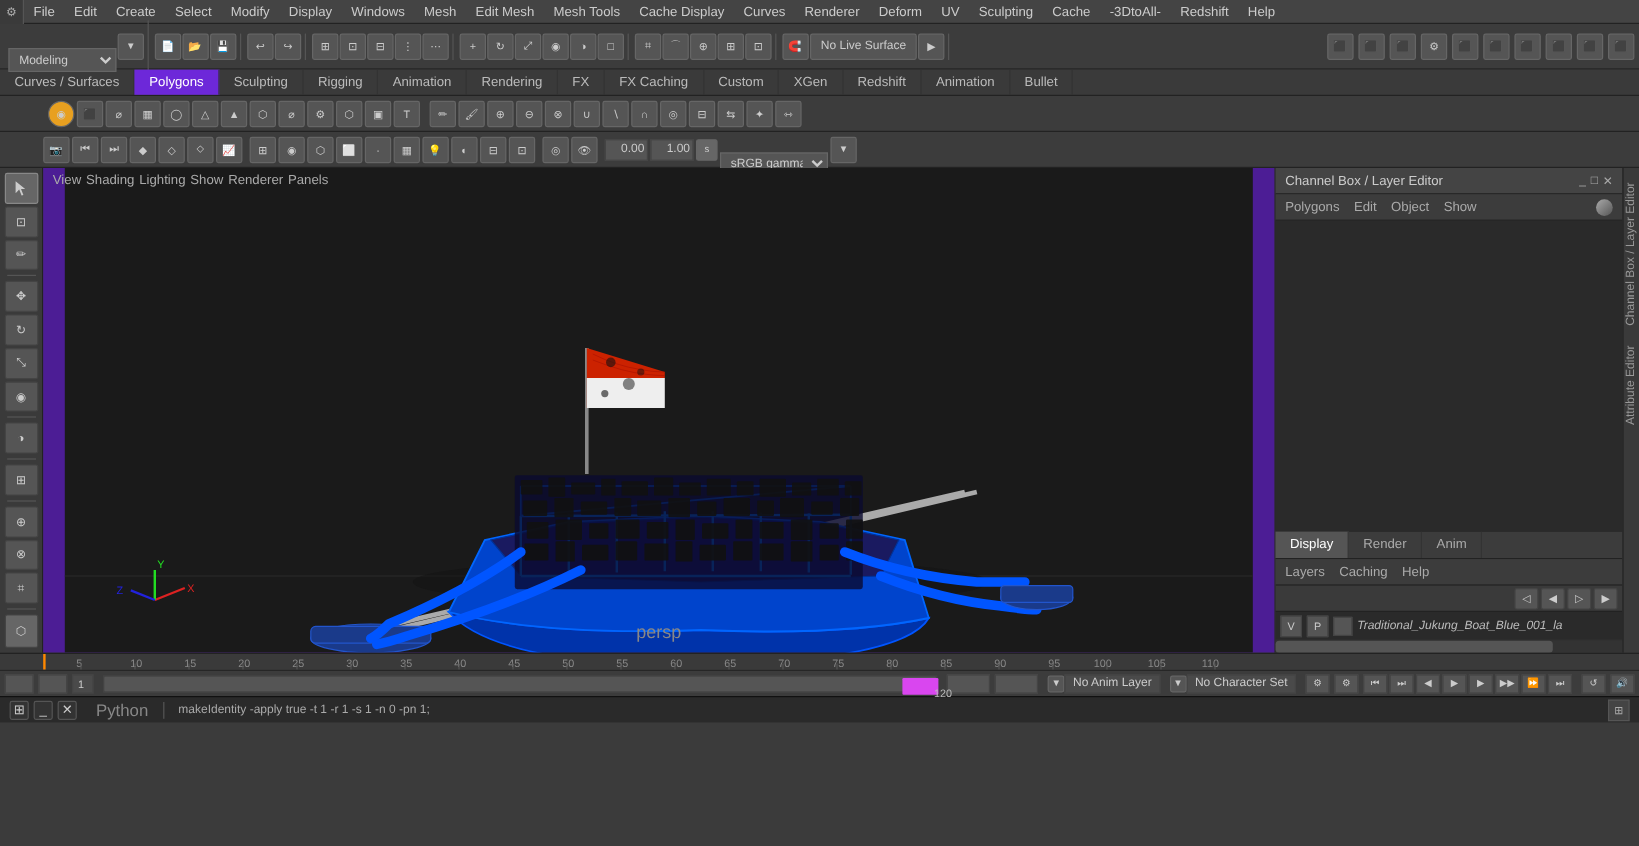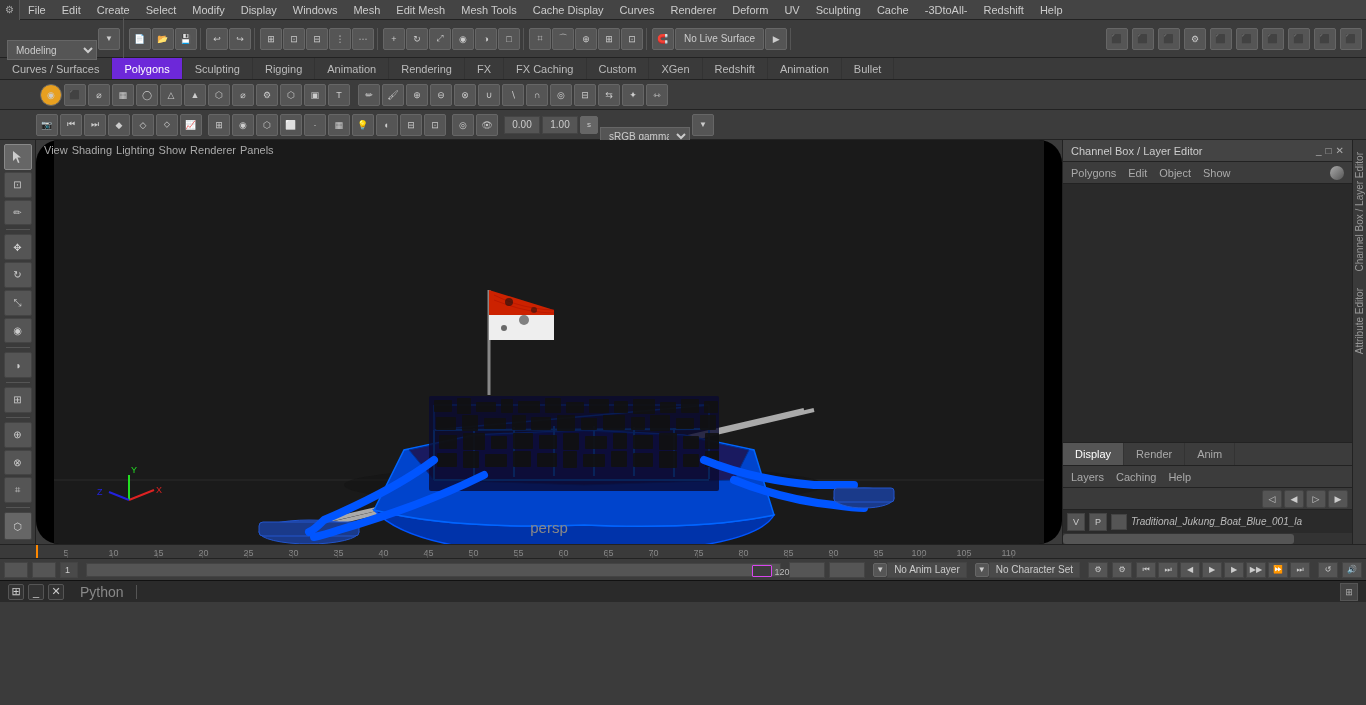--- a/index.html
+++ b/index.html
@@ -62,21 +62,21 @@
     }
     .left-btn {
       width: 28px; height: 28px; background: #555; border: 1px solid #444; border-radius: 2px;
       display: flex; align-items: center; justify-content: center; cursor: pointer; color: #ccc; font-size: 10px;
     }
     .left-btn.active { background: #666; border-color: #888; }
     .left-sep { width: 24px; height: 1px; background: #555; margin: 2px 0; }
 
     
     #viewport {
-      flex: 1; background: #000000; position: relative; overflow: hidden; border-radius: 23px;
+      flex: 1; background: #4c1d95; position: relative; overflow: hidden;
     }
     #viewport-label {
       position: absolute; bottom: 8px; left: 50%; transform: translateX(-50%);
       color: #888; font-size: 15px;
     }
     #viewport-menu {
       position: absolute; top: 4px; left: 8px; display: flex; gap: 4px;
     }
     .vp-menu-item { color: #aaa; font-size: 11px; cursor: pointer; }
 
@@ -142,21 +142,21 @@
     .layer-color { width: 16px; height: 16px; background: #555; border: 1px solid #444; }
     .layer-name { flex: 1; font-size: 10px; color: #bbb; white-space: nowrap; overflow: hidden; text-overflow: ellipsis; font-style: italic; }
 
     
     #bottom-strip {
       width: 100%; height: 22px; background: #3c3c3c; display: flex; align-items: center;
       border-top: 1px solid #222; padding: 0 4px; gap: 4px;
     }
     .bs-input {
       width: 40px; height: 16px; background: #555; border: 1px solid #444; color: #ccc;
-      font-size: 10px; padding: 0 2px; text-align: center;
+      font-size: 10px; padding: 0 2px; text-align: right;
     }
     .bs-field {
       height: 16px; background: #4a4a4a; border: 1px solid #444; color: #ccc;
       font-size: 10px; padding: 0 4px; display: flex; align-items: center;
     }
     #playback-controls {
       display: flex; align-items: center; gap: 2px; margin-left: auto;
     }
     .pb-btn {
       width: 20px; height: 16px; background: #555; border: 1px solid #444; color: #ccc;
@@ -659,21 +659,21 @@
 </div>
 
 <div id="bottom-strip">
 
   <input type="text" class="bs-input" style="width: 24px;">
   <input type="text" class="bs-input" style="width: 24px;">
   <div class="bs-field" style="width:18px;font-size:9px;">1</div>
 
   <div style="flex:1;height:14px;background:#4a4a4a;border:1px solid #444;position:relative;margin:0 4px;">
     <div style="position:absolute;left:0;top:0;width:100%;height:100%;background:#555;border-radius:1px;"></div>
-    <div style="position:absolute;left:96%;top:1px;width:20px;height:12px;background:#3c3c3c;border:1px solid #d946ef;border-radius:1px;">
+    <div style="position:absolute;left:96%;top:1px;width:30px;height:12px;background:#3c3c3c;border:7px solid #d946ef;border-radius:1px;">
       <span style="font-size:9px;color:#bbb;position:absolute;right:-18px;white-space:nowrap;top:1px;">120</span>
     </div>
   </div>
 
   <input type="text" class="bs-input" style="width: 36px;">
 
   <input type="text" class="bs-input" style="width: 36px;">
 
   <div style="display:flex;align-items:center;margin-left:4px;">
     <div class="tb-btn" style="font-size:8px;width:14px;height:14px;">▼</div>
@@ -704,17 +704,18 @@
 
 <div id="python-bar">
 
   <div style="display:flex;align-items:center;gap:4px;margin-right:8px;">
     <div style="width:16px;height:16px;background:#333;border:1px solid #555;border-radius:2px;display:flex;align-items:center;justify-content:center;cursor:pointer;">⊞</div>
     <div style="width:16px;height:16px;background:#333;border:1px solid #555;border-radius:2px;display:flex;align-items:center;justify-content:center;cursor:pointer;">_</div>
     <div style="width:16px;height:16px;background:#333;border:1px solid #555;border-radius:2px;display:flex;align-items:center;justify-content:center;cursor:pointer;">✕</div>
   </div>
   <span class="python-label">Python</span>
   <div style="width:1px;height:14px;background:#555;margin:0 4px;"></div>
+  <span class="python-cmd">makeIdentity -apply true -t 1 -r 1 -s 1 -n 0 -pn 1;</span>
 
   <div style="margin-left:auto;">
     <div style="width:18px;height:18px;background:#444;border:1px solid #555;display:flex;align-items:center;justify-content:center;font-size:9px;color:#aaa;cursor:pointer;">⊞</div>
   </div>
 </div>
 
 </body></html>

